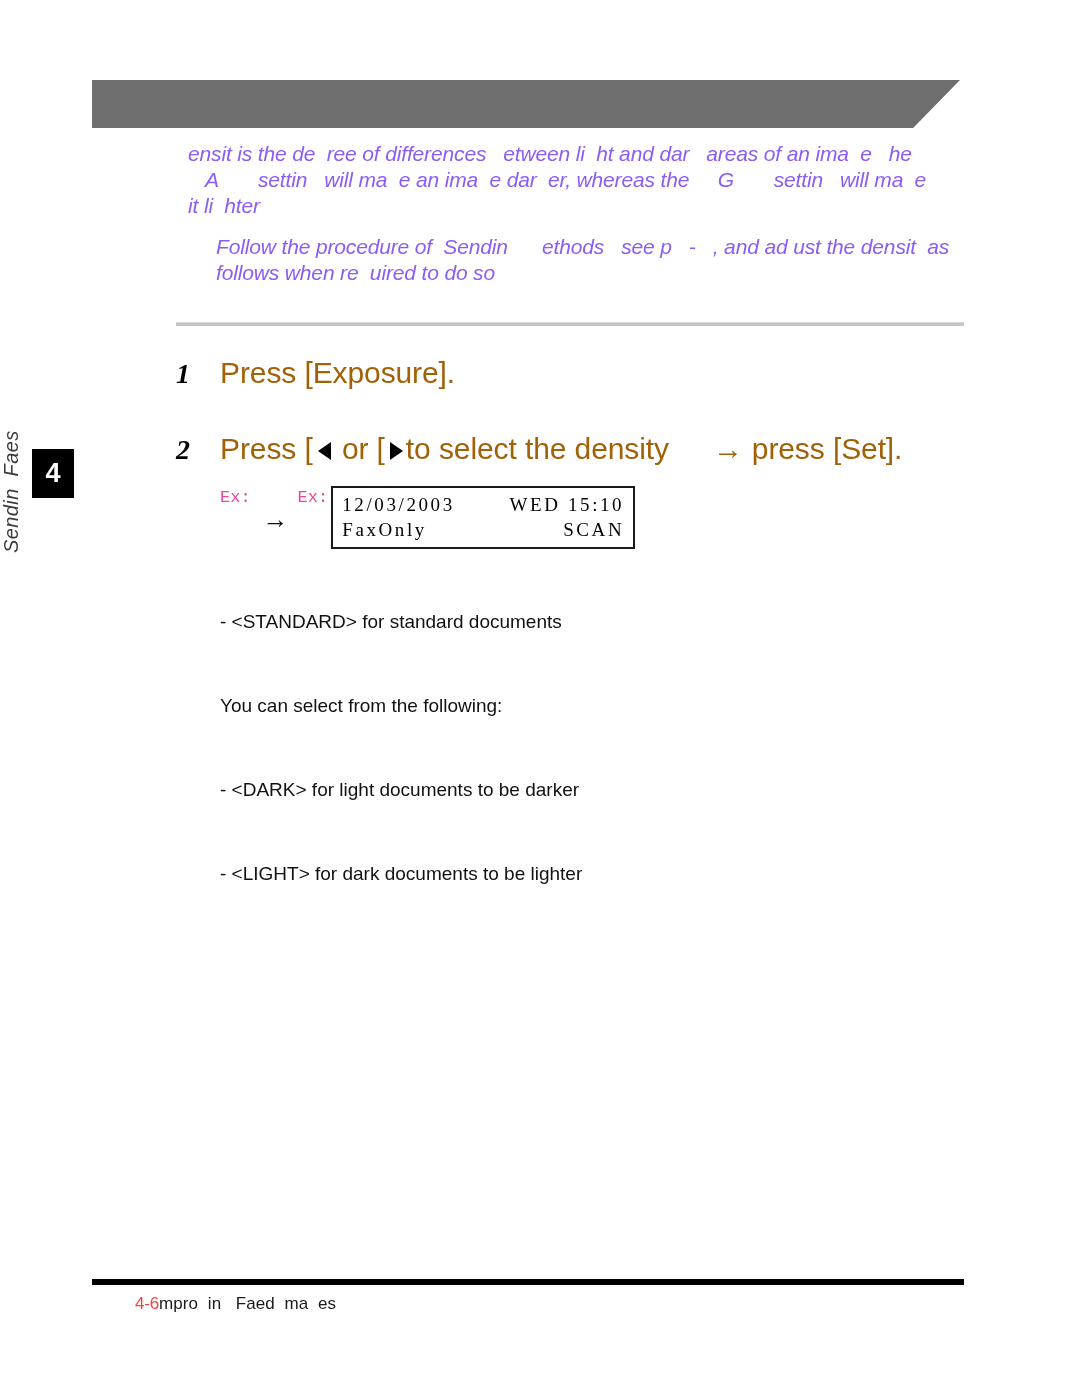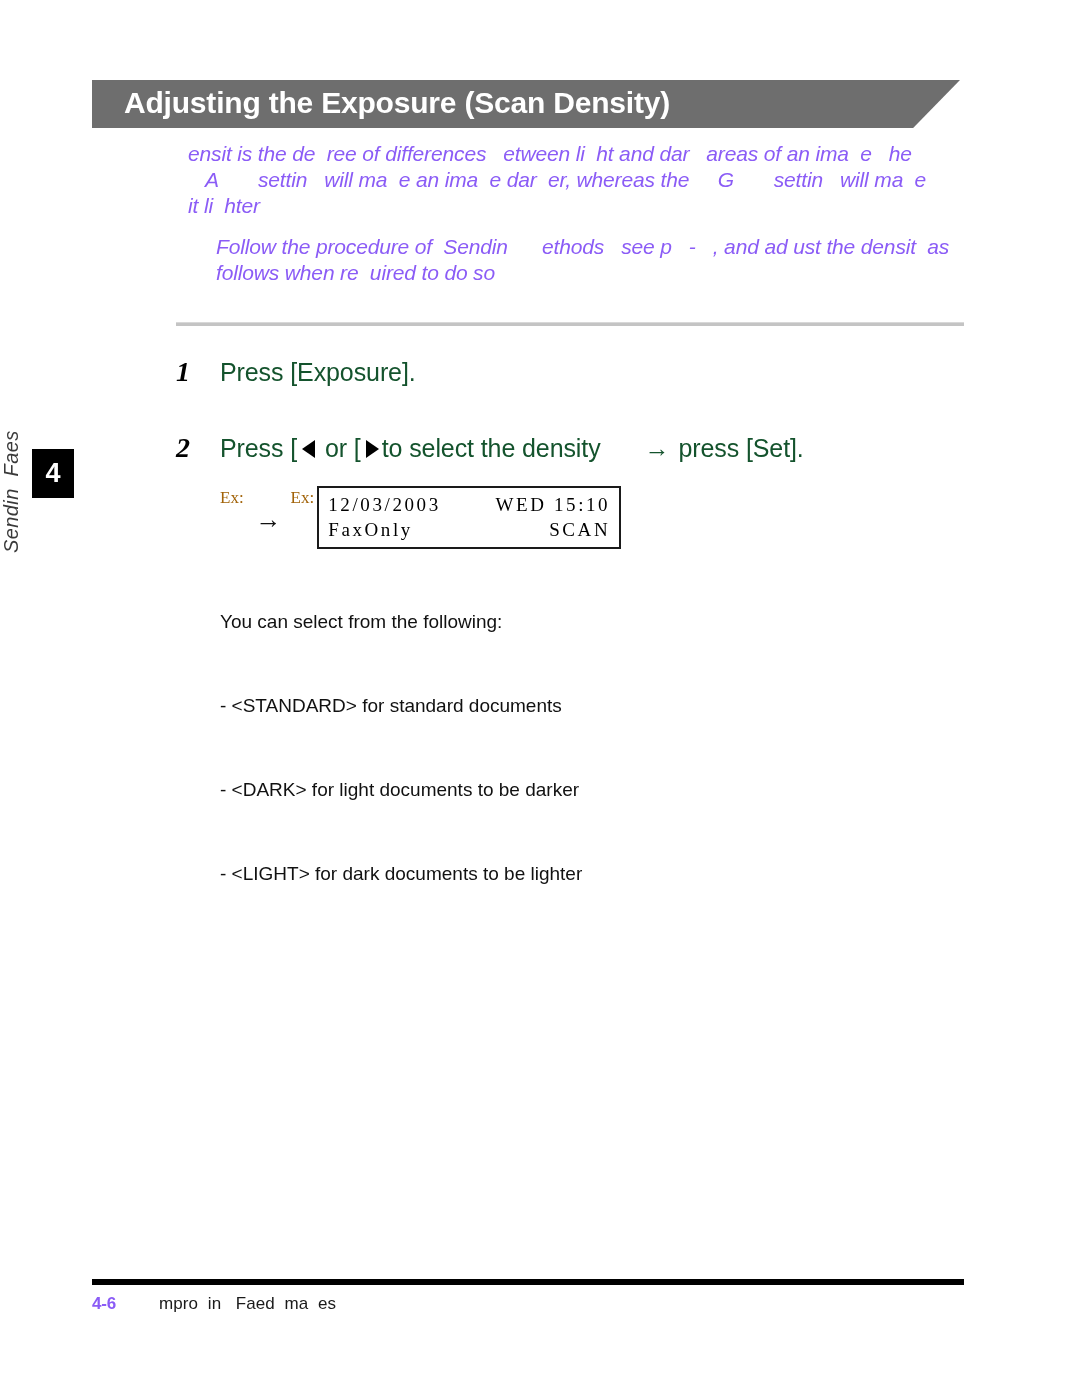--- a/index.html
+++ b/index.html
@@ -123,24 +123,24 @@
   .step-num {
     width: 44px;
     flex: 0 0 44px;
     font-size: 28px;
     font-weight: bold;
     font-style: italic;
     font-family: "Liberation Serif", serif;
     color: #000000;
   }
   .step-text {
-    font-size: 25px;
+    font-size: 30px;
     letter-spacing: -0.1px;
     white-space: pre;
-    color: #14532d;
+    color: #a16207;
   }
   #step-1 { top: 356px; }
   #step-2 { top: 432px; }
 
   .tri {
     display: inline-block;
     width: 0;
     height: 0;
     position: relative;
     top: 1px;
@@ -161,24 +161,24 @@
   
   .lcd-row {
     position: absolute;
     left: 220px;
     top: 486px;
     display: flex;
     align-items: flex-start;
   }
   .ex-label {
     font-size: 17px;
-    color: #a16207;
+    color: #ec4899;
     padding-top: 2px;
     padding-right: 3px;
-    font-family: Liberation Serif, serif;
+    font-family: Liberation Mono, monospace;
   }
   .lcd {
     border: 2px solid #1a1a1a;
     background: #ffffff;
     width: 304px;
     box-sizing: border-box;
     padding: 4px 9px 5px 9px;
     font-family: "Liberation Serif", serif;
     font-size: 19px;
     letter-spacing: 2.6px;
@@ -224,40 +224,40 @@
   .footer {
     position: absolute;
     left: 92px;
     top: 1294px;
     width: 872px;
     display: flex;
     align-items: baseline;
     font-size: 17px;
   }
   .footer-page {
-    font-weight: bold;
+    font-weight: normal;
     width: 67px;
     flex: 0 0 67px;
-    color: #8b5cf6;
+    color: #ef4444;
     letter-spacing: -0.2px;
+    text-align: right;
   }
   .footer-chapter {
     color: #1a1a1a;
     letter-spacing: 0.1px;
     white-space: pre;
   }
 </style>
 </head>
 <body>
 
 <div class="page">
 
   <div class="banner-wrap">
     <div class="banner"></div>
-    <div class="banner-title">Adjusting the Exposure (Scan Density)</div>
   </div>
 
   <div class="side-tab">4</div>
   <div class="side-label">Sendin  Faes</div>
 
   <div class="intro" id="intro-1">ensit is the de  ree of differences   etween li  ht and dar   areas of an ima  e   he
    A       settin   will ma  e an ima  e dar  er, whereas the     G       settin   will ma  e
 it li  hter</div>
   <div class="intro" id="intro-2">Follow the procedure of  Sendin      ethods   see p   -   , and ad ust the densit  as
 follows when re  uired to do so</div>
@@ -289,22 +289,22 @@
         <span class="lcd-right">WED 15:10</span>
       </div>
       <div class="lcd-line">
         <span class="lcd-left">FaxOnly</span>
         <span class="lcd-right">SCAN</span>
       </div>
     </div>
   </div>
 
   <div class="notes">
+    <div>- &lt;STANDARD&gt; for standard documents</div>
     <div>You can select from the following:</div>
-    <div>- &lt;STANDARD&gt; for standard documents</div>
     <div>- &lt;DARK&gt; for light documents to be darker</div>
     <div>- &lt;LIGHT&gt; for dark documents to be lighter</div>
   </div>
 
   <div class="footer-rule"></div>
   <div class="footer">
     <span class="footer-page">4-6</span>
     <span class="footer-chapter">mpro  in   Faed  ma  es</span>
   </div>
 

